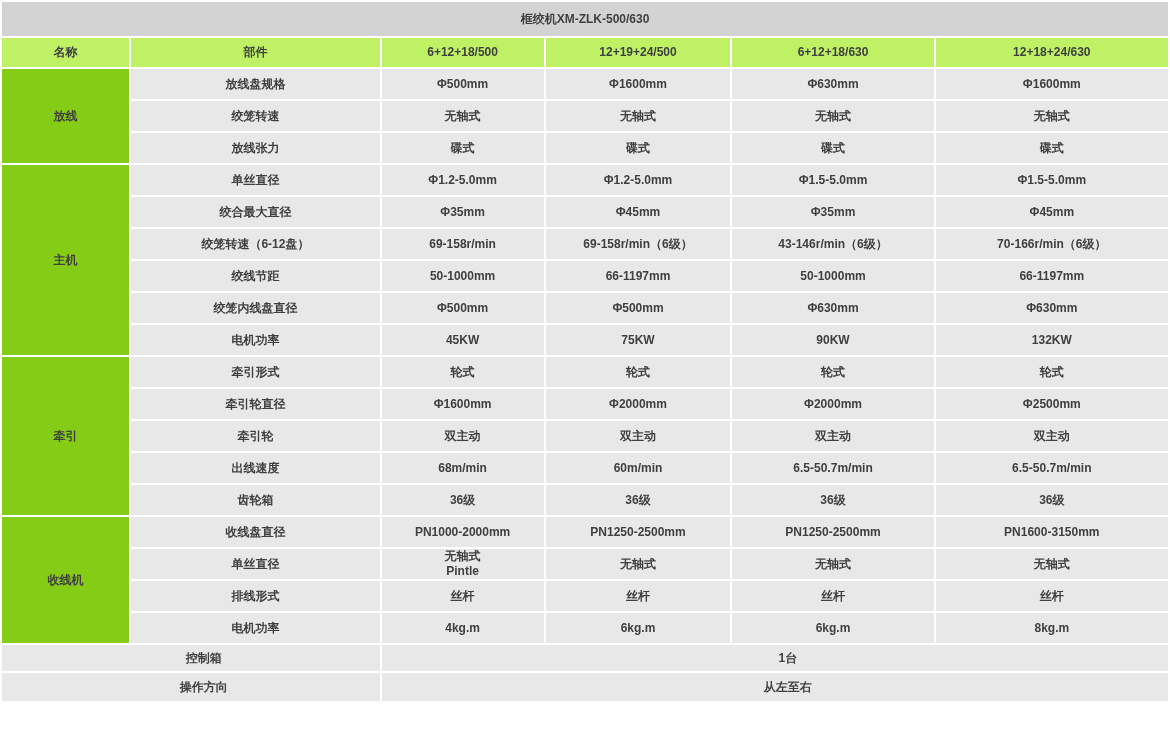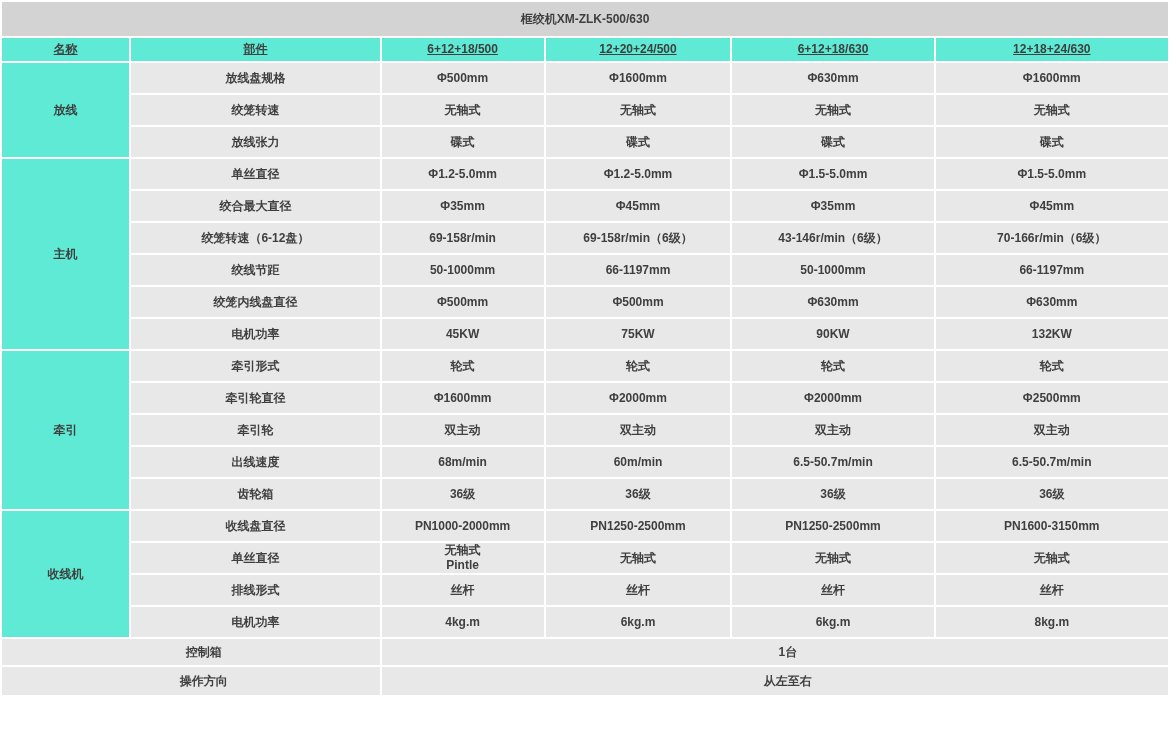--- a/index.html
+++ b/index.html
@@ -32,26 +32,25 @@
     line-height: 1.25;
     overflow: hidden;
   }
   tr.title-row td {
     background: #d3d3d3;
     height: 34px;
     font-weight: 700;
     margin-left: 8px;
   }
   tr.header-row th {
-    background: #5eead4;
-    height: 23px;
-    text-decoration: underline;
+    background: #bef264;
+    height: 29px;
   }
   tbody tr td, tbody tr th { height: 30px; }
-  th.section-cell { background: #5eead4; font-weight: 700; }
+  th.section-cell { background: #84cc16; font-weight: 700; }
   tr.footer-row td { height: 26px; padding-left: 30px; }
   tr.footer-row:last-child td { height: 28px; }
 </style>
 </head>
 <body>
 
 <div class="page">
   <table class="spec">
     <colgroup>
       <col style="width:11%">
@@ -62,21 +61,21 @@
       <col style="width:20.1%">
     </colgroup>
     <thead>
       <tr class="title-row">
         <td colspan="6">框绞机XM-ZLK-500/630</td>
       </tr>
       <tr class="header-row">
         <th>名称</th>
         <th>部件</th>
         <th>6+12+18/500</th>
-        <th>12+20+24/500</th>
+        <th>12+19+24/500</th>
         <th>6+12+18/630</th>
         <th>12+18+24/630</th>
       </tr>
     </thead>
     <tbody id="spec-body">
 
     <tr>
           <th class="section-cell" rowspan="3">放线</th>
           <td>放线盘规格</td>
           <td>Φ500mm</td>

